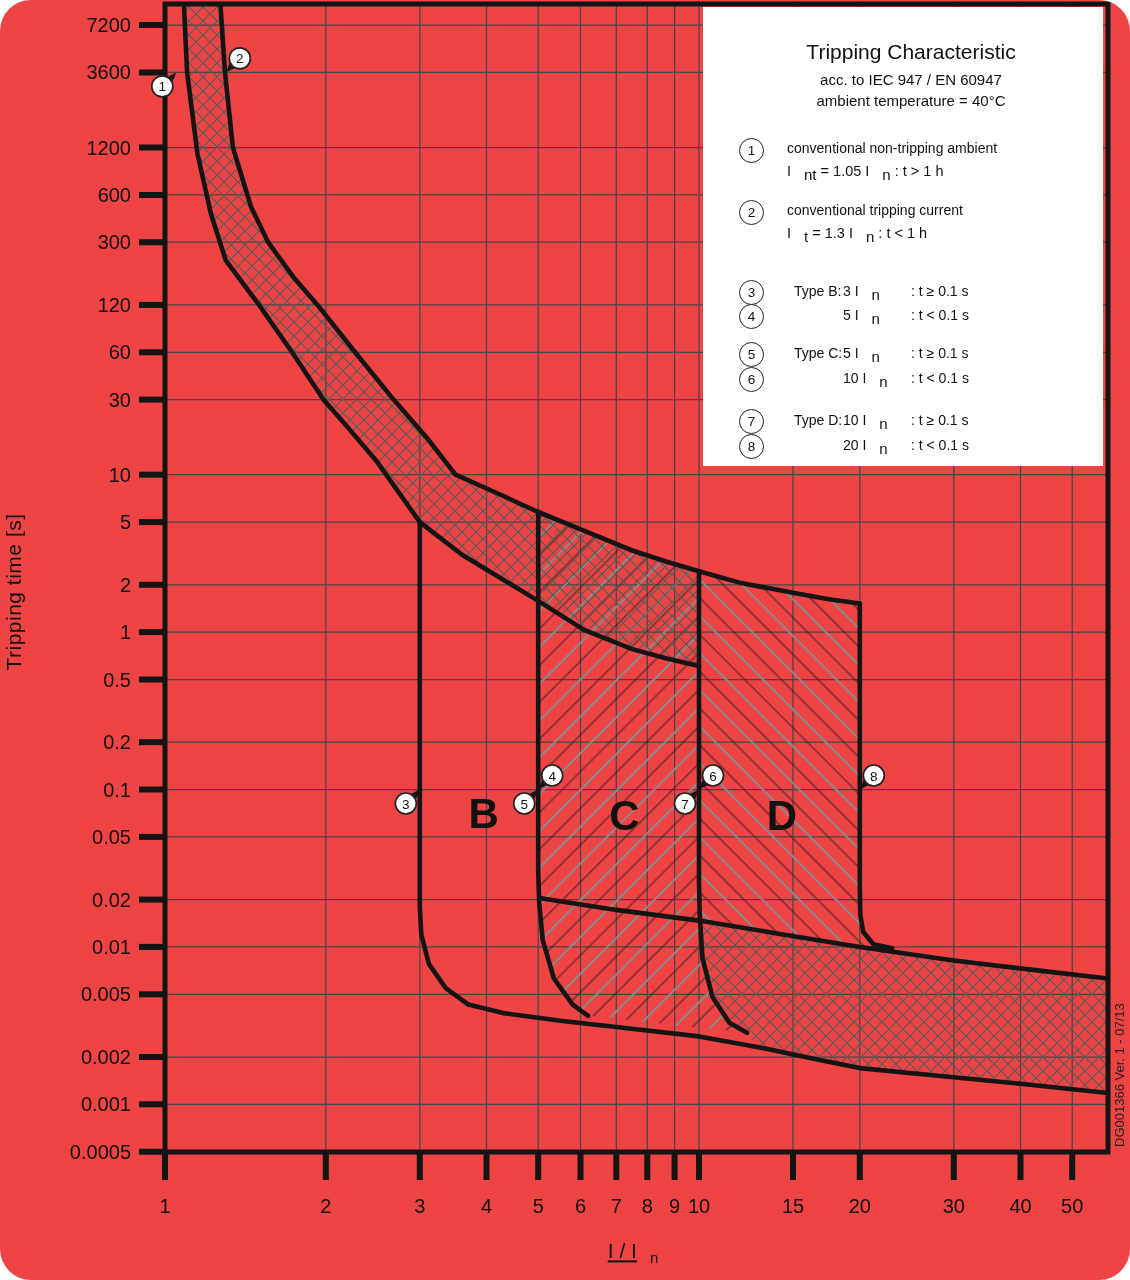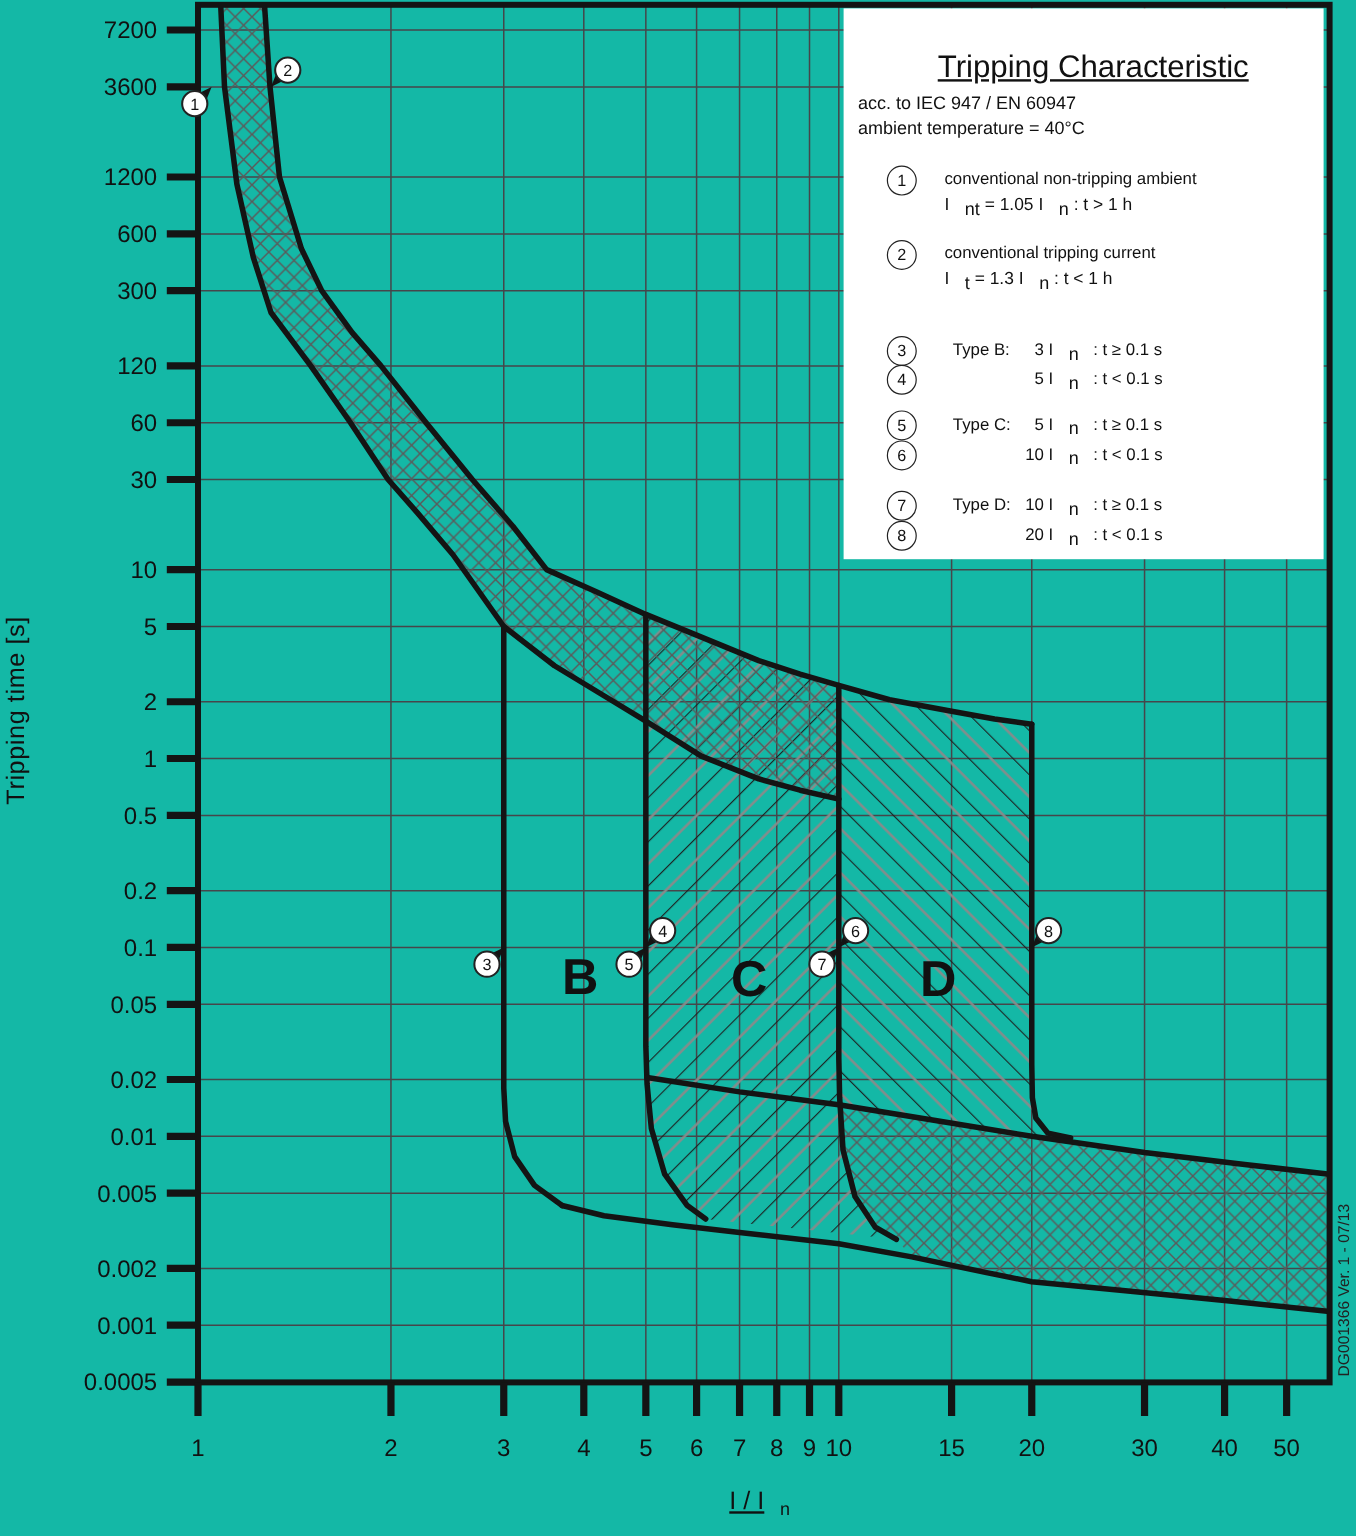--- a/index.html
+++ b/index.html
@@ -1,40 +1,40 @@
 <!DOCTYPE html>
 <html><head>
 <meta charset="utf-8">
 <style>
   html,body{margin:0;padding:0;background:#fff;}
-  #page{position:relative;width:1130px;height:1280px;background:#14b8a6;overflow:hidden;
-        font-family:"Liberation Sans",sans-serif;color:#111;}
+  #page{position:relative;width:1130px;height:1280px;background:#ef4444;overflow:hidden;
+        font-family:"Liberation Sans",sans-serif;color:#111;border-radius:31px;}
   #chart-svg{position:absolute;left:0;top:0;}
   svg text{font-family:"Liberation Sans",sans-serif;fill:#111;}
 
   .y-title{position:absolute;left:14px;top:592px;transform:translate(-50%,-50%) rotate(-90deg);
            font-size:21px;white-space:nowrap;letter-spacing:.5px;}
   .x-title{position:absolute;left:633px;top:1253px;transform:translate(-50%,-50%);
            font-size:21px;white-space:nowrap;text-decoration:underline;}
   .x-title sub,.legend sub{font-size:15px;padding-left:13px;}
   .footer-note{position:absolute;left:1112px;top:1147px;transform-origin:0 0;
                transform:rotate(-90deg);font-size:13px;white-space:nowrap;color:#222;}
 
   .legend{position:absolute;left:715px;top:40px;width:392px;height:450px;}
-  .lg-title{text-align:center;font-size:26px;text-decoration:underline;}
-  .lg-sub{font-size:15px;margin-top:7px;}
+  .lg-title{text-align:center;font-size:21px;}
+  .lg-sub{text-align:center;font-size:15px;margin-top:7px;}
   .lg-sub + .lg-sub{margin-top:4px;}
   .num-circle{position:absolute;left:24px;width:23px;height:23px;border:1.6px solid #222;
               border-radius:50%;text-align:center;line-height:23px;font-size:13.5px;background:#fff;}
   .lg-entry{position:absolute;left:0;width:100%;font-size:14px;}
   .lg-entry .txt{position:absolute;left:72px;top:0;white-space:nowrap;}
   .lg-entry .formula{position:absolute;left:72px;top:23px;white-space:nowrap;font-size:14.5px;}
   .lg-row{position:absolute;left:0;width:100%;font-size:14px;white-space:nowrap;}
   .lg-row .type{position:absolute;left:79px;}
-  .lg-row .val{position:absolute;left:138px;width:46px;text-align:right;}
+  .lg-row .val{position:absolute;left:128px;width:46px;}
   .lg-row .cond{position:absolute;left:196px;}
 </style>
 </head>
 <body>
 
 <div id="page">
   <svg id="chart-svg" width="1130" height="1280">
       <defs>
         <clipPath id="plot-clip">
           <rect x="165" y="4" width="943" height="1148"></rect>

